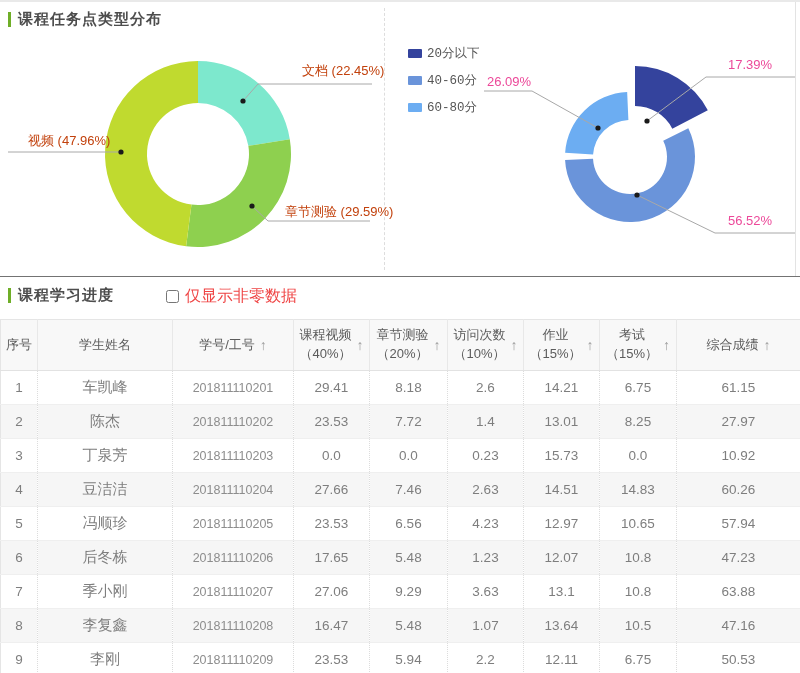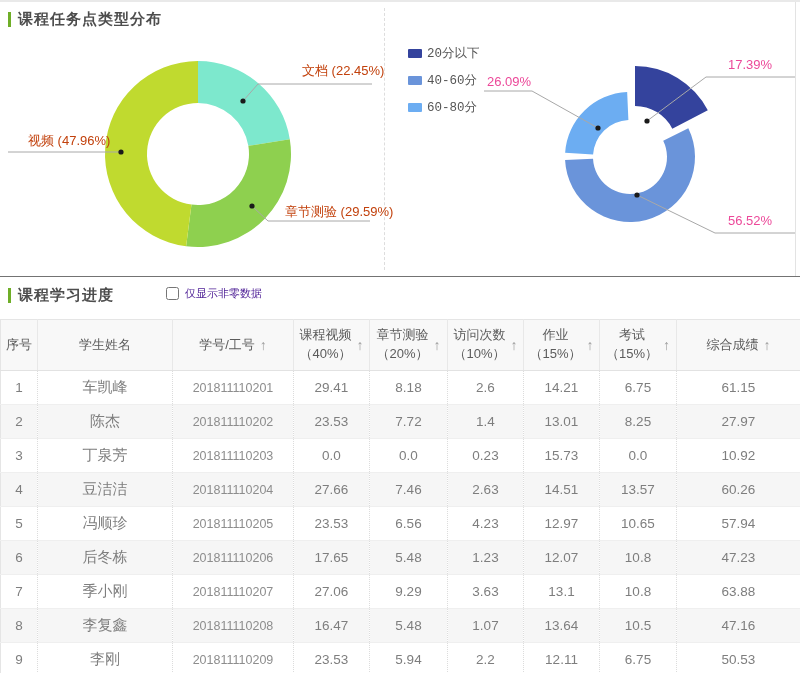--- a/index.html
+++ b/index.html
@@ -30,21 +30,21 @@
   .legend-swatch { display:inline-block; width:14px; height:9px; margin-right:5px;
     border-radius:1px; }
   .legend-text { font-size:12.5px; color:#555; }
 
   
   .table-section { position:relative; width:800px; }
   .tbar { display:flex; align-items:flex-start; padding:9px 0 0 8px; height:32px; }
   .tbar .sec-title { position:static; }
   .chk { display:flex; align-items:center; margin-left:52px; cursor:pointer; }
   .chk input { width:13px; height:13px; margin:0 6px 0 0; accent-color:#999; }
-  .chk span { font-size:11px; color:#4c1d95; }
+  .chk span { font-size:16px; color:#ef4444; }
 
   table { width:800px; border-collapse:collapse; table-layout:fixed;
     margin-top:10px; border:1px solid #e5e5e5; }
   thead th { height:51px; background:#f8f8f8; font-weight:normal;
     font-size:13px; color:#5b5b5b; border-right:1px solid #e8e8e8;
     border-bottom:1px solid #e2e2e2; vertical-align:middle; cursor:pointer; }
   thead th.nosort { cursor:default;margin-left:43px; }
   thead th:last-child { border-right:none; }
   .th-flex { display:flex; align-items:center; justify-content:center; }
   .th-lines { text-align:center; line-height:1.45; }
@@ -252,21 +252,21 @@
             <td>10.92</td>
           </tr>
           <tr>
             <td>4</td>
             <td class="name-cell">豆洁洁</td>
             <td class="id-cell">201811110204</td>
             <td>27.66</td>
             <td>7.46</td>
             <td>2.63</td>
             <td>14.51</td>
-            <td>13.57</td>
+            <td>14.83</td>
             <td>60.26</td>
           </tr>
           <tr>
             <td>5</td>
             <td class="name-cell">冯顺珍</td>
             <td class="id-cell">201811110205</td>
             <td>23.53</td>
             <td>6.56</td>
             <td>4.23</td>
             <td>12.97</td>

